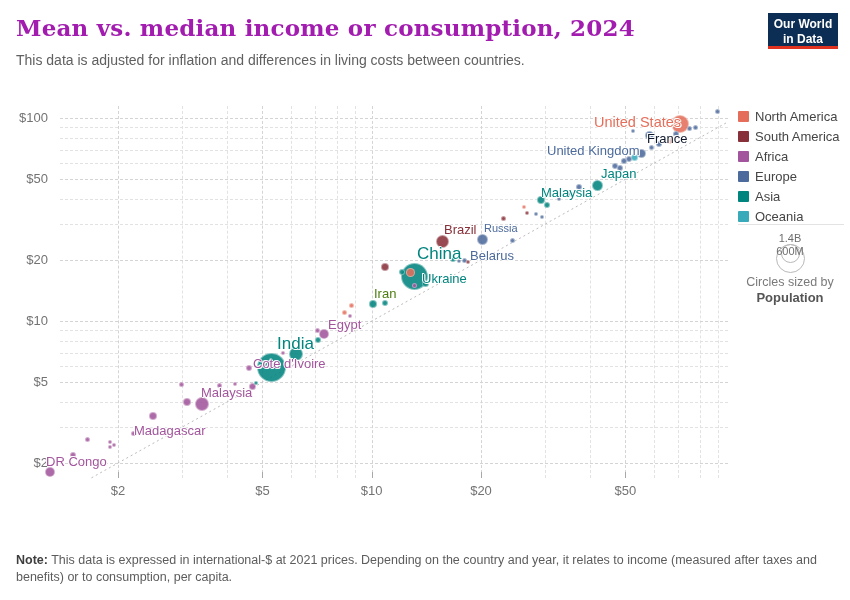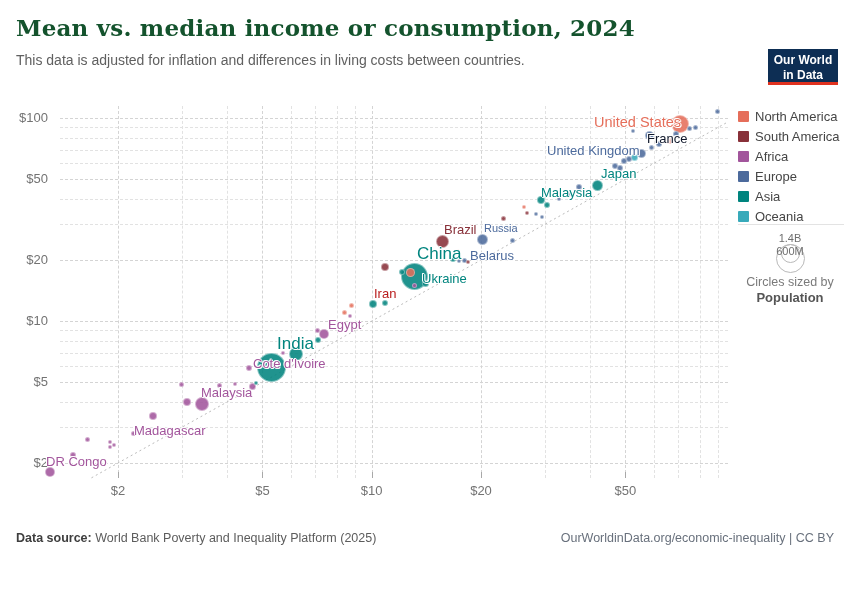--- a/index.html
+++ b/index.html
@@ -1,20 +1,20 @@
 <!DOCTYPE html>
 <html><head>
 <meta charset="utf-8">
 <style>
   html,body{margin:0;padding:0;background:#fff;}
   .page{position:relative;width:850px;height:600px;background:#fff;font-family:"Liberation Sans",sans-serif;overflow:hidden;}
   .abs{position:absolute;}
-  .title{left:16px;top:14px;font-family:"DejaVu Serif","Liberation Serif",serif;font-weight:700;font-size:23px;color:#14532d;letter-spacing:.2px;}
+  .title{left:16px;top:14px;font-family:"DejaVu Serif","Liberation Serif",serif;font-weight:700;font-size:23px;color:#a21caf;letter-spacing:.2px;}
   .subtitle{left:16px;top:52px;font-size:14px;color:#606060;}
-  .logo{left:768px;top:13px;width:70px;height:36px;background:#0d2e54;border-bottom:3px solid #e0321f;color:#fff;font-size:12px;font-weight:700;text-align:center;line-height:1.25;padding-top:4px;box-sizing:border-box;margin-top:36px;}
+  .logo{left:768px;top:13px;width:70px;height:36px;background:#0d2e54;border-bottom:3px solid #e0321f;color:#fff;font-size:12px;font-weight:700;text-align:center;line-height:1.25;padding-top:4px;box-sizing:border-box;}
   .yaxis-title{left:16px;top:84px;font-size:13px;color:#555;}
   .xaxis-title{left:40px;top:501px;width:690px;text-align:center;font-size:13px;color:#555;}
   .axis-bold{font-weight:700;color:#3e3e3e;}
   .gridh{height:0;border-top:1px dashed #e2e2e2;left:60px;width:668px;}
   .gridv{width:0;border-left:1px dashed #e2e2e2;top:106px;height:372px;}
   .major{border-color:#d4d4d4;}
   .ytick{left:0;width:48px;text-align:right;font-size:13px;color:#737373;}
   .xtick{font-size:13px;color:#737373;transform:translateX(-50%);top:483px;}
   .tickmark{width:0;border-left:1px solid #a8a8a8;top:472px;height:6px;}
   .dot{position:absolute;border-radius:50%;box-sizing:border-box;border:1px solid rgba(255,255,255,.45);opacity:.87;}
@@ -173,21 +173,21 @@
       <div class="clabel" style="left: 594px; top: 113.75px; font-size: 14.5px; color: rgb(229, 110, 90); font-weight: 400;">United States</div>
       <div class="clabel" style="left: 647px; top: 131px; font-size: 13px; color: #0f172a; font-weight: 400;">France</div>
       <div class="clabel" style="left: 547px; top: 142.5px; font-size: 13px; color: rgb(76, 106, 156); font-weight: 400;">United Kingdom</div>
       <div class="clabel" style="left: 601px; top: 165.5px; font-size: 13px; color: rgb(0, 132, 126); font-weight: 400;">Japan</div>
       <div class="clabel" style="left: 541px; top: 184.5px; font-size: 13px; color: rgb(0, 132, 126); font-weight: 400;">Malaysia</div>
       <div class="clabel" style="left: 484px; top: 221.5px; font-size: 11px; color: rgb(76, 106, 156); font-weight: 400;">Russia</div>
       <div class="clabel" style="left: 470px; top: 247.5px; font-size: 13px; color: rgb(76, 106, 156); font-weight: 400;">Belarus</div>
       <div class="clabel" style="left: 444px; top: 221.5px; font-size: 13px; color: rgb(136, 48, 57); font-weight: 400;">Brazil</div>
       <div class="clabel" style="left: 417px; top: 243.5px; font-size: 17px; color: rgb(0, 132, 126); font-weight: 500;">China</div>
       <div class="clabel" style="left: 422px; top: 270.5px; font-size: 13px; color: rgb(0, 132, 126); font-weight: 400;">Ukraine</div>
-      <div class="clabel" style="left: 374px; top: 285.5px; font-size: 13px; color: #b91c1c; font-weight: 400;">Iran</div>
+      <div class="clabel" style="left: 374px; top: 285.5px; font-size: 13px; color: #4d7c0f; font-weight: 400;">Iran</div>
       <div class="clabel" style="left: 328px; top: 316.5px; font-size: 13px; color: rgb(162, 85, 156); font-weight: 400;">Egypt</div>
       <div class="clabel" style="left: 277px; top: 333.5px; font-size: 17px; color: rgb(0, 132, 126); font-weight: 500;">India</div>
       <div class="clabel" style="left: 253px; top: 355.5px; font-size: 13px; color: rgb(162, 85, 156); font-weight: 400;">Cote d'Ivoire</div>
       <div class="clabel" style="left: 201px; top: 384.5px; font-size: 13px; color: rgb(162, 85, 156); font-weight: 400;">Malaysia</div>
       <div class="clabel" style="left: 134px; top: 422.5px; font-size: 13px; color: rgb(162, 85, 156); font-weight: 400; text-align: right;">Madagascar</div>
       <div class="clabel" style="left: 46px; top: 453.5px; font-size: 13px; color: rgb(162, 85, 156); font-weight: 400;">DR Congo</div>
     </div>
 
 
   <div class="abs legend" id="legend">
@@ -218,17 +218,14 @@
     </div>
   <div class="abs divider"></div>
 
   <div class="szcircle" style="left:776px;top:244px;width:27px;height:27px;"></div>
   <div class="szcircle" style="left:781px;top:244px;width:17px;height:17px;"></div>
   <div class="sztext" style="top:232px;">1.4B</div>
   <div class="sztext" style="top:245px;">600M</div>
   <div class="szcap" style="top:275px;">Circles sized by</div>
   <div class="szcap" style="top:290px;"><b>Population</b></div>
 
-  <div class="abs footer-row">
-    <div><span class="blab">Data source:</span><span> World Bank Poverty and Inequality Platform (2025)</span></div>
-    <div class="ccby">OurWorldinData.org/economic-inequality | CC BY</div>
-  </div>
+  <div class="abs note"><span class="blab">Note:</span><span> This data is expressed in international-$ at 2021 prices. Depending on the country and year, it relates to income (measured after taxes and benefits) or to consumption, per capita.</span></div>
 </div>
 
 </body></html>

